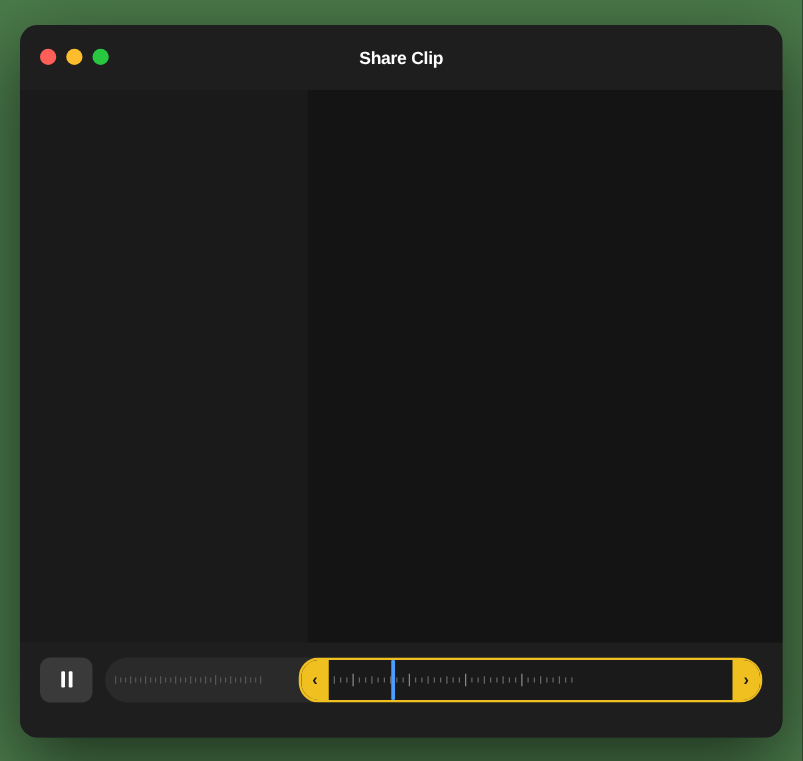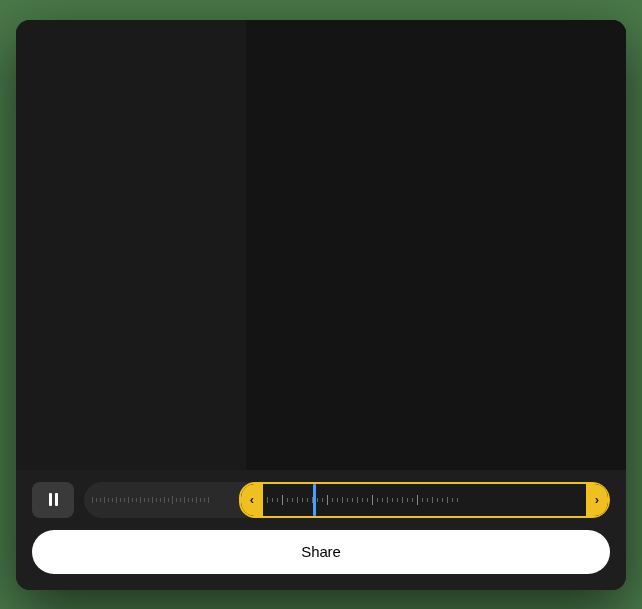--- a/index.html
+++ b/index.html
@@ -242,20 +242,28 @@
       color: #000000;
       cursor: pointer;
       letter-spacing: -0.1px;
     }
   </style>
 </head>
 <body>
 
 <div class="window">
 
+  <div class="title-bar">
+    <div class="traffic-lights">
+      <div class="traffic-light traffic-light-close"></div>
+      <div class="traffic-light traffic-light-minimize"></div>
+      <div class="traffic-light traffic-light-maximize"></div>
+    </div>
+    <span class="window-title">Share Clip</span>
+  </div>
 
   <div class="video-area"></div>
 
   <div class="controls-area">
 
     
     <div class="timeline-row">
 
       <button class="pause-btn">
         <div class="pause-icon">
@@ -356,16 +364,15 @@
 
           <div class="clip-handle-right">
             <span class="handle-arrow">›</span>
           </div>
         </div>
 
       </div>
     </div>
 
     
-    <button class="share-button">Share</button>
 
   </div>
 </div>
 
 </body></html>

